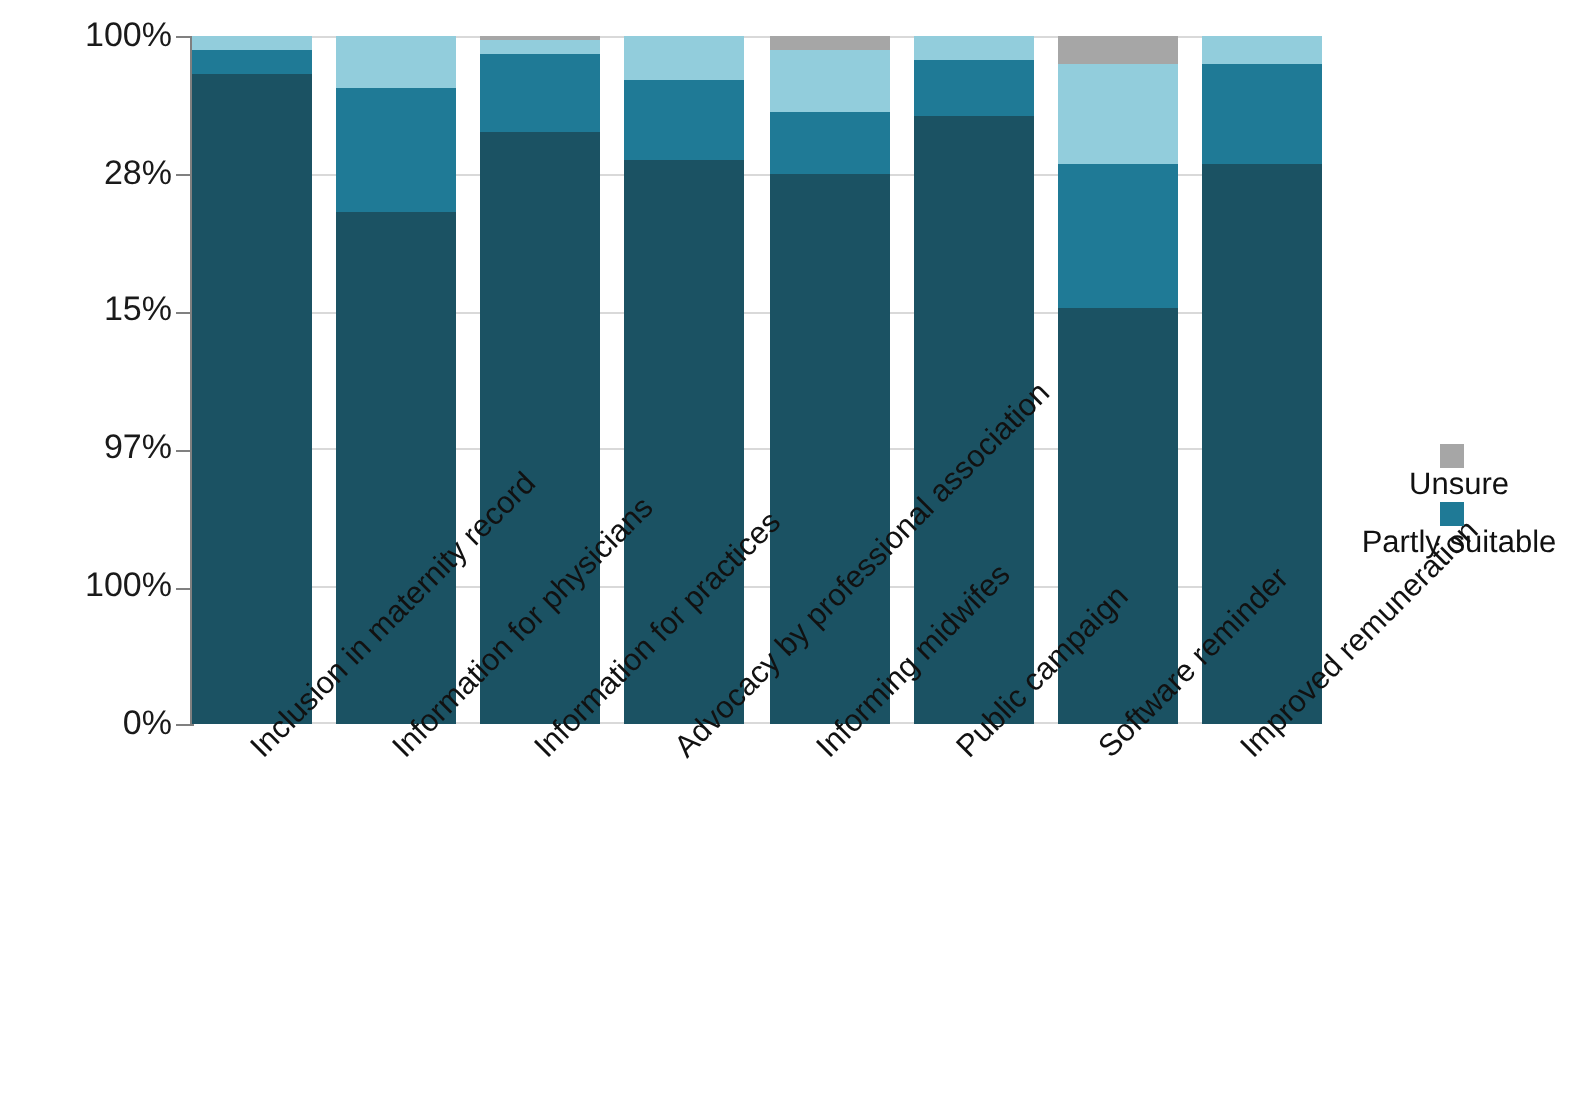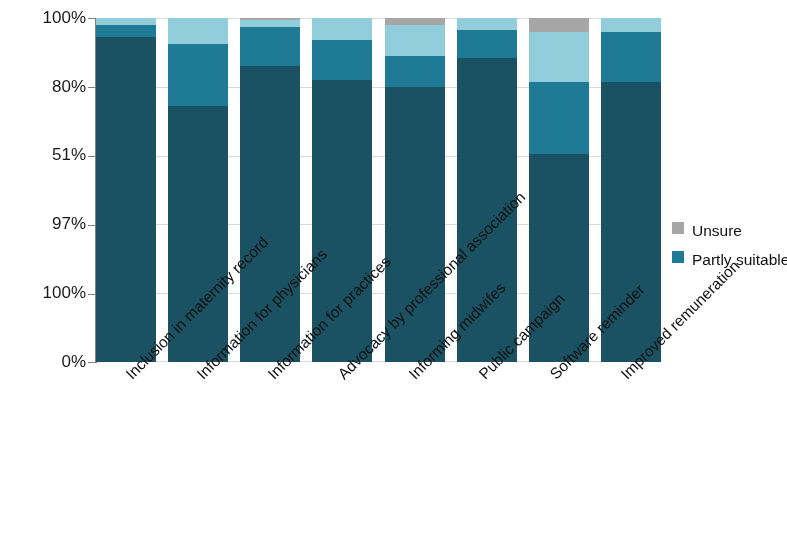--- a/index.html
+++ b/index.html
@@ -125,22 +125,23 @@
 
   
   .legend {
     position: absolute;
     left: 672px;
     top: 210px;
     width: 115px;
   }
   .legend-item {
     display: flex;
-    align-items: flex-start;
+    align-items: center;
     height: 29px;
+    flex-direction: column;
   }
   .legend-swatch {
     width: 12px;
     height: 12px;
     flex: 0 0 12px;
     margin-right: 8px;
   }
   .legend-text {
     font-size: 15.5px;
     color: #111111;
@@ -148,22 +149,22 @@
     font-family: "Liberation Sans", sans-serif;
   }
 </style>
 </head>
 <body>
 
 <div id="chart-root">
 
   <div class="y-labels-wrap">
     <div class="y-label" style="top:-3px;">100%</div>
-    <div class="y-label" style="top:66px;">80%</div>
-    <div class="y-label" style="top:134px;">51%</div>
+    <div class="y-label" style="top:66px;">28%</div>
+    <div class="y-label" style="top:134px;">15%</div>
     <div class="y-label" style="top:203px;">97%</div>
     <div class="y-label" style="top:272px;">100%</div>
     <div class="y-label" style="top:341px;">0%</div>
   </div>
 
   <div class="y-axis-line"></div>
   <div class="y-tick" style="top:6px;"></div>
   <div class="y-tick" style="top:75px;"></div>
   <div class="y-tick" style="top:144px;"></div>
   <div class="y-tick" style="top:213px;"></div>

